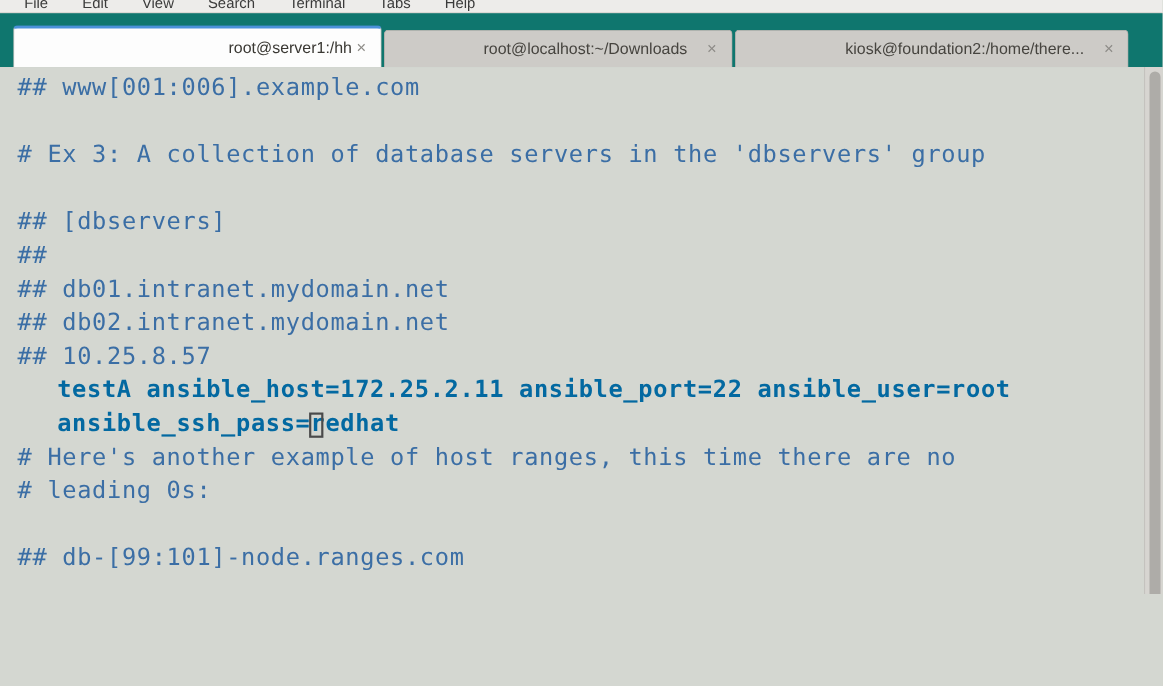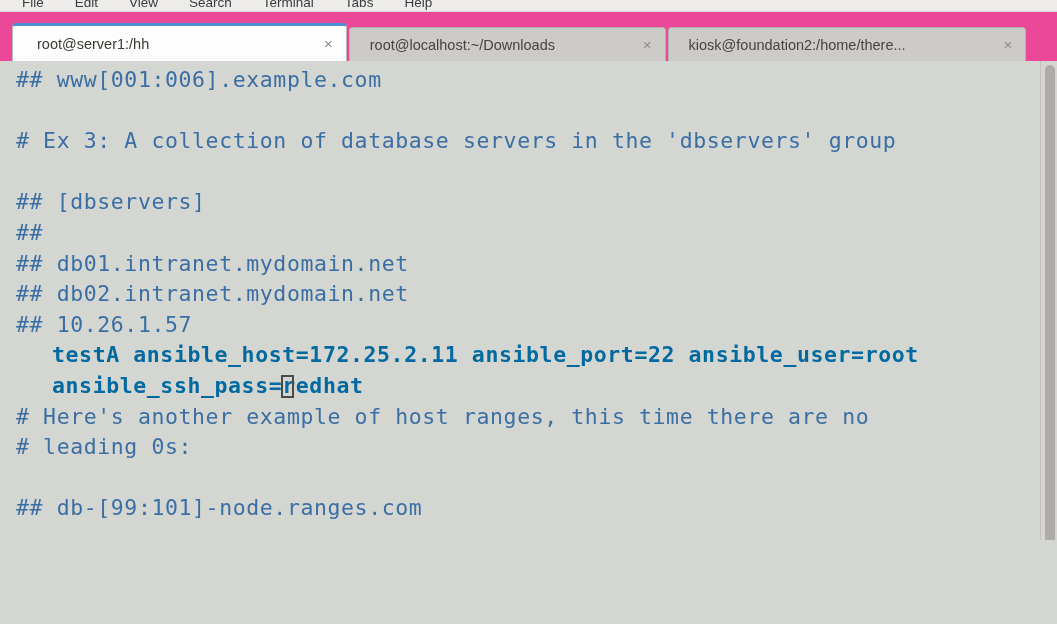--- a/index.html
+++ b/index.html
@@ -47,22 +47,23 @@
     margin-right: 31px;
     white-space: nowrap;
   }
 
   
   .tabbar {
     position: absolute;
     left: 0; top: 12px;
     width: 1057px;
     height: 49px;
-    background: #ec4899;
-    box-sizing: border-box;
+    background: #0f766e;
+    box-sizing: border-box;
+    text-align: right;
   }
   .tabs {
     position: absolute;
     left: 12px; top: 10px;
     display: flex;
     align-items: flex-end;
     height: 39px;
   }
   .tab {
     position: relative;
@@ -258,21 +259,21 @@
   <div class="terminal">
     <div class="screen" id="screen">
         <div class="line cmt">## www[001:006].example.com</div>
         <div class="line blank"> </div>
         <div class="line cmt"># Ex 3: A collection of database servers in the 'dbservers' group</div>
         <div class="line blank"> </div>
         <div class="line cmt">## [dbservers]</div>
         <div class="line cmt">##</div>
         <div class="line cmt">## db01.intranet.mydomain.net</div>
         <div class="line cmt">## db02.intranet.mydomain.net</div>
-        <div class="line cmt">## 10.26.1.57</div>
+        <div class="line cmt">## 10.25.8.57</div>
         <div class="line plain">testA ansible_host=172.25.2.11 ansible_port=22 ansible_user=root</div>
         <div class="line plain">ansible_ssh_pass=<span class="cursor">r</span>edhat</div>
         <div class="line cmt"># Here's another example of host ranges, this time there are no</div>
         <div class="line cmt"># leading 0s:</div>
         <div class="line blank"> </div>
         <div class="line cmt">## db-[99:101]-node.ranges.com</div>
       </div>
 
     <div class="statusline">
       <span class="status-mode">-- INSERT --</span>

